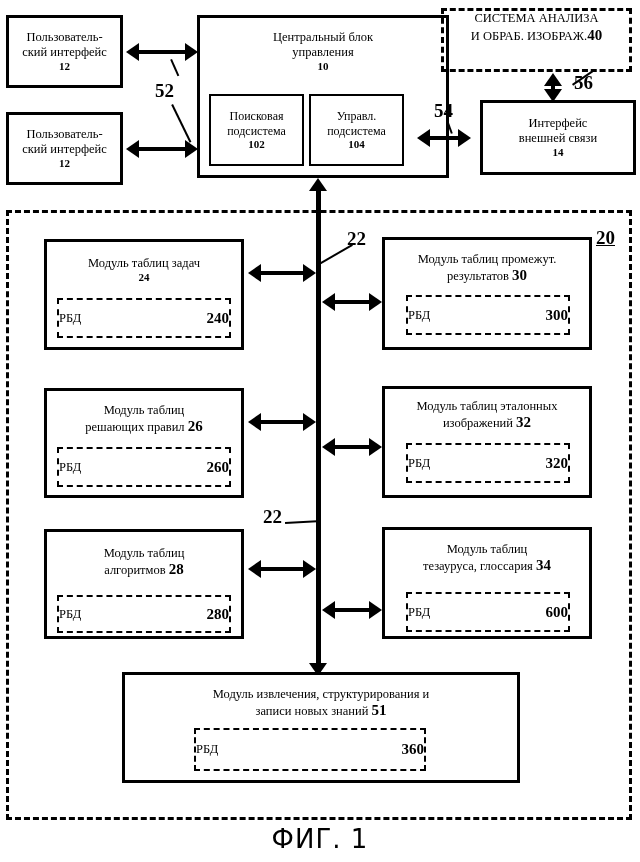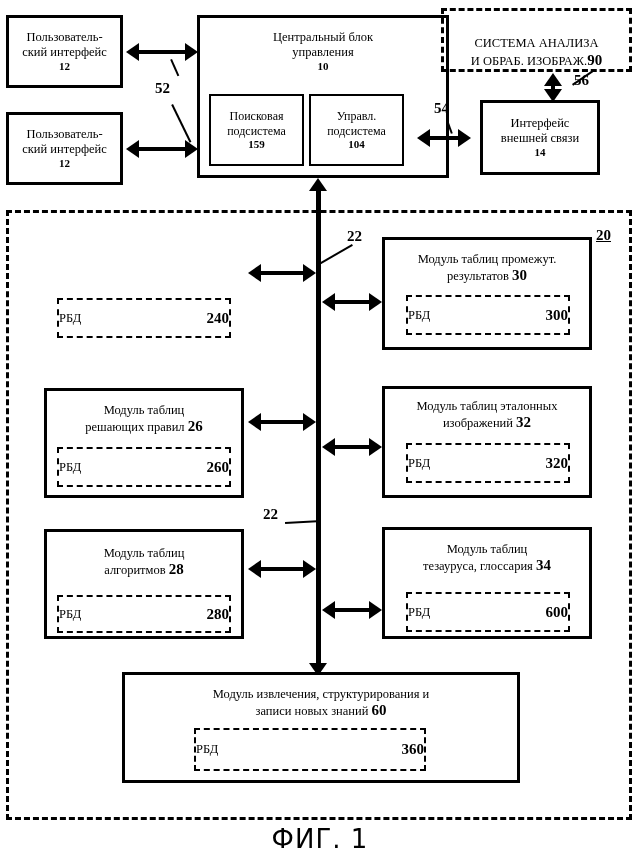--- a/index.html
+++ b/index.html
@@ -33,21 +33,21 @@
   }
   .box.thin { border-width: 2px; }
   .dashbox {
     position: absolute;
     box-sizing: border-box;
     border: 3px dashed #000;
     background: transparent;
     display: flex;
     flex-direction: column;
     align-items: center;
-    justify-content: flex-end;
+    justify-content: flex-start;
     text-align: center;
     line-height: 1.2;
   }
   .title {
     font-size: 12.5px;
     padding: 0 4px;
     white-space: pre-line;
   }
   .title-sm { font-size: 12px; }
   .num {
@@ -103,21 +103,21 @@
   }
   .arrow-d {
     border-left: 9px solid transparent;
     border-right: 9px solid transparent;
     border-top: 13px solid #000;
   }
   
   .ref {
     position: absolute;
     font-weight: bold;
-    font-size: 15px;
+    font-size: 19px;
     color: #000;
   }
   .ref.underlined { text-decoration: underline; }
   .leader {
     position: absolute;
     background: #000;
     height: 2px;
     transform-origin: 0 0;
   }
   
@@ -152,35 +152,35 @@
 
   <div class="box" style="left:197px; top:15px; width:252px; height:163px; justify-content:flex-start; padding-top:12px;">
     <div class="title">Центральный блок
 управления</div>
     <div class="num">10</div>
   </div>
 
   <div class="box thin" style="left:209px; top:94px; width:95px; height:72px;justify-content:center;">
     <div class="title title-sm">Поисковая
 подсистема</div>
-    <div class="num">159</div>
+    <div class="num">102</div>
   </div>
 
   <div class="box thin" style="left:309px; top:94px; width:95px; height:72px;">
     <div class="title title-sm">Управл.
 подсистема</div>
     <div class="num">104</div>
   </div>
 
   <div class="dashbox" style="left:441px; top:8px; width:191px; height:64px;">
     <div class="title" style="font-size:12.5px;"><span>СИСТЕМА АНАЛИЗА
-И ОБРАБ. ИЗОБРАЖ.</span><span class="num-inline">90</span></div>
-  </div>
-
-  <div class="box" style="left:480px; top:100px; width:120px; height:75px;">
+И ОБРАБ. ИЗОБРАЖ.</span><span class="num-inline">40</span></div>
+  </div>
+
+  <div class="box" style="left:480px; top:100px; width:156px; height:75px;">
     <div class="title">Интерфейс
 внешней связи</div>
     <div class="num">14</div>
   </div>
 
   <div class="arrow-l" style="left:126px; top:43px;"></div>
   <div class="hline" style="left:137px; top:50px; width:50px;"></div>
   <div class="arrow-r" style="left:185px; top:43px;"></div>
 
   <div class="arrow-l" style="left:126px; top:140px;"></div>
@@ -209,20 +209,24 @@
   <div class="arrow-u" style="left:309px; top:178px;"></div>
   <div class="busline" style="left:316px; top:188px; height:487px;"></div>
   <div class="arrow-d" style="left:309px; top:663px;"></div>
 
   <div class="ref" style="left:347px; top:228px;">22</div>
   <div class="leader" style="left:319px; top:263px; width:38px; transform:rotate(-30deg);"></div>
 
   <div class="ref" style="left:263px; top:506px;">22</div>
   <div class="leader" style="left:285px; top:522px; width:32px; transform:rotate(-3deg);"></div>
 
+  <div class="box" style="left:44px; top:239px; width:200px; height:111px; justify-content:flex-start; padding-top:14px;">
+    <div class="title">Модуль таблиц задач</div>
+    <div class="num">24</div>
+  </div>
   <div class="rbd" style="left:57px; top:298px; width:174px; height:40px;">
     <span>РБД</span>
       <span class="num-inline">240</span>
   </div>
   <div class="arrow-l" style="left:248px; top:264px;"></div>
   <div class="hline" style="left:259px; top:271px; width:48px;"></div>
   <div class="arrow-r" style="left:303px; top:264px;"></div>
 
   <div class="box" style="left:382px; top:237px; width:210px; height:113px; justify-content:flex-start; padding-top:12px;">
     <div class="title"><span>Модуль таблиц промежут.
@@ -279,21 +283,21 @@
   <div class="rbd" style="left:406px; top:592px; width:164px; height:40px;">
     <span>РБД</span>
       <span class="num-inline">600</span>
   </div>
   <div class="arrow-l" style="left:322px; top:601px;"></div>
   <div class="hline" style="left:333px; top:608px; width:40px;"></div>
   <div class="arrow-r" style="left:369px; top:601px;"></div>
 
   <div class="box" style="left:122px; top:672px; width:398px; height:111px; justify-content:flex-start; padding-top:12px;">
     <div class="title"><span>Модуль извлечения, структурирования и
-записи новых знаний</span>  <span class="num-inline">60</span></div>
+записи новых знаний</span>  <span class="num-inline">51</span></div>
   </div>
   <div class="rbd" style="left:194px; top:728px; width:232px; height:43px;">
     <span>РБД</span>
       <span class="num-inline">360</span>
   </div>
 
   <div id="fig-caption">ФИГ. 1</div>
 
 </div>
 

